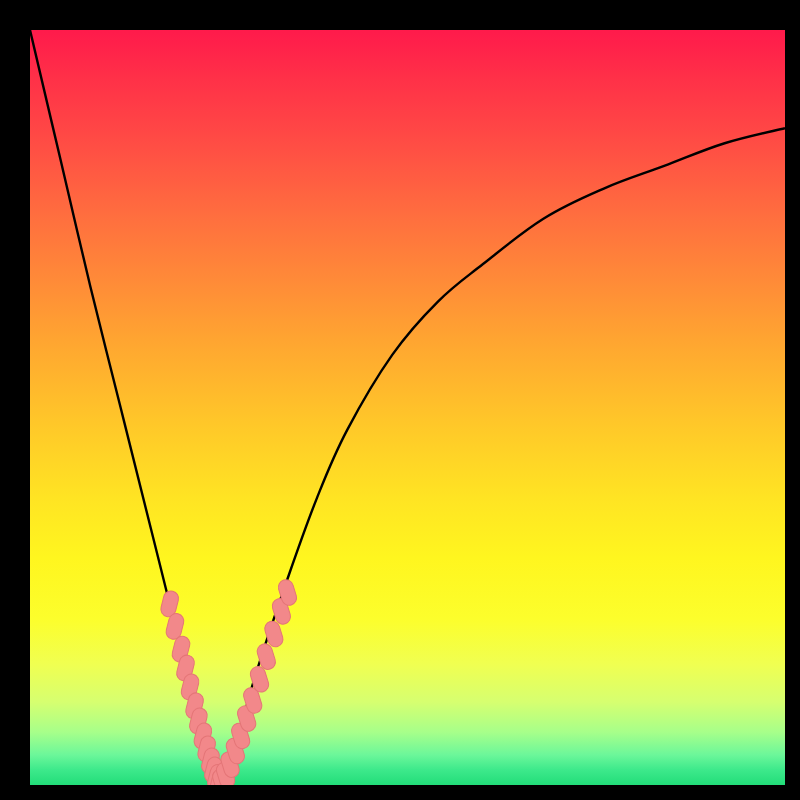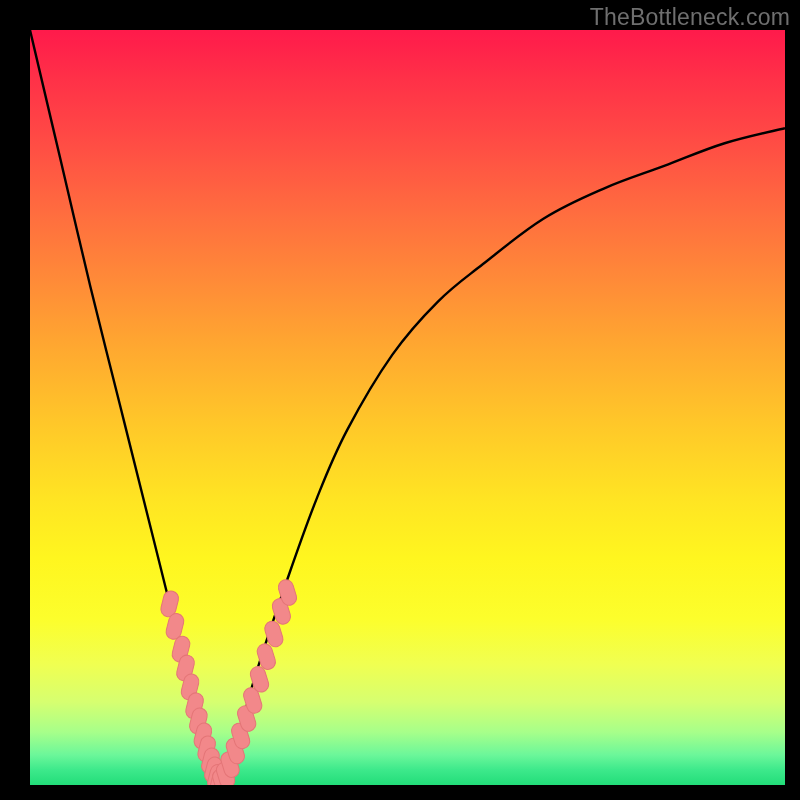--- a/index.html
+++ b/index.html
@@ -99,14 +99,13 @@
           <rect x="209.18" y="675.56" width="15.00" height="26.00" rx="7.50" ry="7.50" fill="#f2888a" stroke="#e47577" stroke-width="1" transform="rotate(-17 216.68 688.56)"></rect>
           <rect x="215.22" y="657.44" width="15.00" height="26.00" rx="7.50" ry="7.50" fill="#f2888a" stroke="#e47577" stroke-width="1" transform="rotate(-17 222.72 670.44)"></rect>
           <rect x="222.02" y="636.30" width="15.00" height="26.00" rx="7.50" ry="7.50" fill="#f2888a" stroke="#e47577" stroke-width="1" transform="rotate(-17 229.52 649.30)"></rect>
           <rect x="228.81" y="613.65" width="15.00" height="26.00" rx="7.50" ry="7.50" fill="#f2888a" stroke="#e47577" stroke-width="1" transform="rotate(-17 236.31 626.65)"></rect>
           <rect x="236.36" y="591.00" width="15.00" height="26.00" rx="7.50" ry="7.50" fill="#f2888a" stroke="#e47577" stroke-width="1" transform="rotate(-17 243.86 604.00)"></rect>
           <rect x="243.91" y="568.35" width="15.00" height="26.00" rx="7.50" ry="7.50" fill="#f2888a" stroke="#e47577" stroke-width="1" transform="rotate(-17 251.41 581.35)"></rect>
           <rect x="249.96" y="549.48" width="15.00" height="26.00" rx="7.50" ry="7.50" fill="#f2888a" stroke="#e47577" stroke-width="1" transform="rotate(-17 257.46 562.48)"></rect>
         </g>
     </svg>
   </div>
-  <div class="watermark">TheBottleneck.com</div>
 </div>
 
 </body></html>

